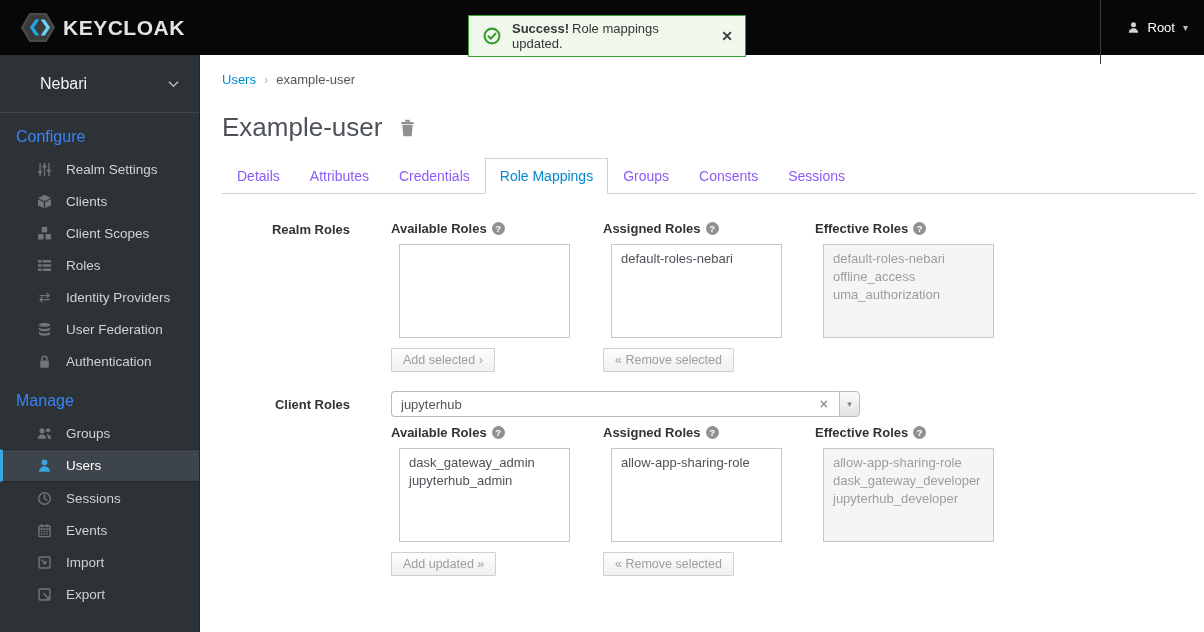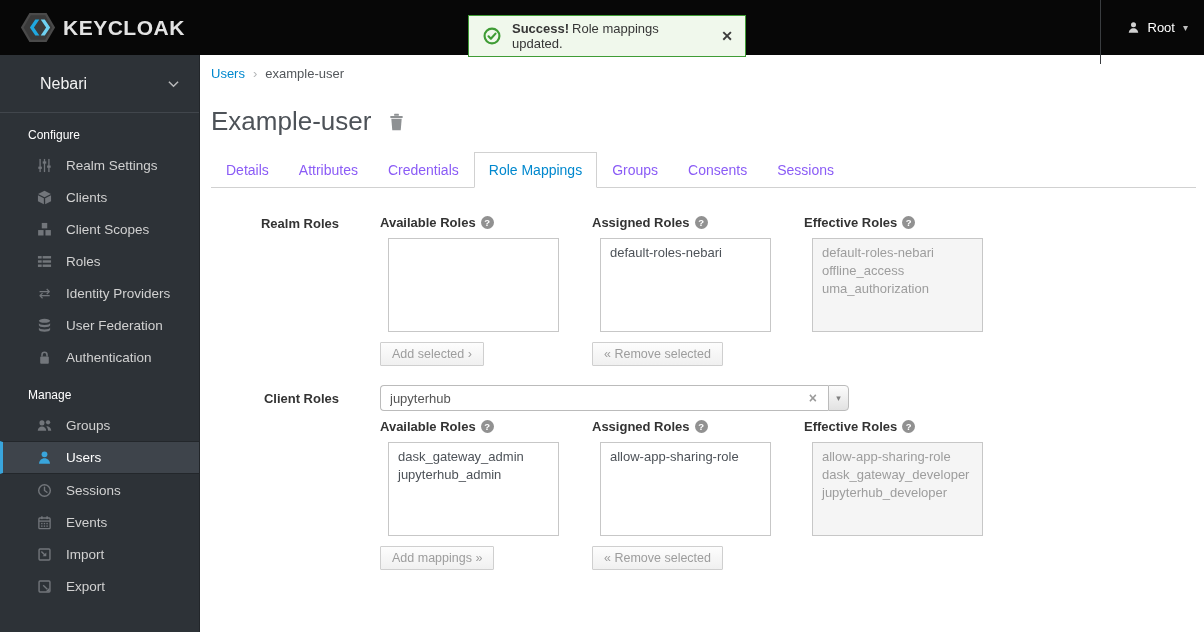--- a/index.html
+++ b/index.html
@@ -33,34 +33,34 @@
   .sidebar {
     position:absolute; top:55px; left:0; width:200px; height:577px;
     background:#2d3237; border-right:1px solid #22262a;
   }
   .realm-selector {
     height:58px; display:flex; align-items:center; justify-content:space-between;
     padding:0 20px 0 40px; color:#f2f2f2; font-size:16px;
     border-bottom:1px solid #41464c; cursor:pointer;
   }
   .realm-selector .chev { color:#b9babb; }
-  .nav-section-label { color:#ffffff; font-size:12px; padding:15px 0 7px 16px;margin-left:12px; }
+  .nav-section-label { color:#3b82f6; font-size:16px; padding:15px 0 7px 16px; }
   .nav-item {
     display:flex; align-items:center; height:32px; padding-left:33px; gap:13px;
     color:#d1d1d1; font-size:13.5px; cursor:pointer; border-left:3px solid transparent;
   }
   .nav-ico { width:17px; display:inline-flex; justify-content:center; color:#72767b; }
   .nav-ico.glyph { font-size:14px; line-height:1; }
   .nav-item.active {
     background:#3e444b; color:#fff; border-left:3px solid #39a5dc;
     border-top:1px solid #23272b; border-bottom:1px solid #23272b; height:33px;
   }
   .nav-item.active .nav-ico { color:#39a5dc; }
   
-  .main { position:absolute; top:49px; left:200px; width:1004px; height:577px; background:#fff; padding:17px 8px 0 11px; }
+  .main { position:absolute; top:55px; left:200px; width:1004px; height:577px; background:#fff; padding:17px 8px 0 22px; }
   .breadcrumb { font-size:13px; }
   .breadcrumb .bc-link { color:#0088ce; cursor:pointer; }
   .breadcrumb .bc-sep { color:#b3b5b7; padding:0 8px; font-size:13px; }
   .breadcrumb .bc-current { color:#53575b; }
   .page-title-row { margin-top:25px; display:flex; align-items:center; gap:17px; }
   .page-title { font-size:26px; font-weight:300; color:#4d5258; }
   .trash-btn { cursor:pointer; display:inline-flex; color:#8e9193; }
   .tabs { margin-top:15px; display:flex; border-bottom:1px solid #d1d1d1; }
   .tab {
     padding:9px 14px; font-size:14px; color:#8b5cf6; cursor:pointer;
@@ -384,21 +384,21 @@
 
       <div class="role-col">
         <div class="col-header">
           <span>Available Roles</span>
           <span class="help">?</span>
         </div>
         <ul class="listbox">
           <li>dask_gateway_admin</li>
           <li>jupyterhub_admin</li>
         </ul>
-        <button class="roles-btn">Add mappings »</button>
+        <button class="roles-btn">Add updated »</button>
       </div>
 
       <div class="role-col">
         <div class="col-header">
           <span>Assigned Roles</span>
           <span class="help">?</span>
         </div>
         <ul class="listbox">
           <li>allow-app-sharing-role</li>
         </ul>

